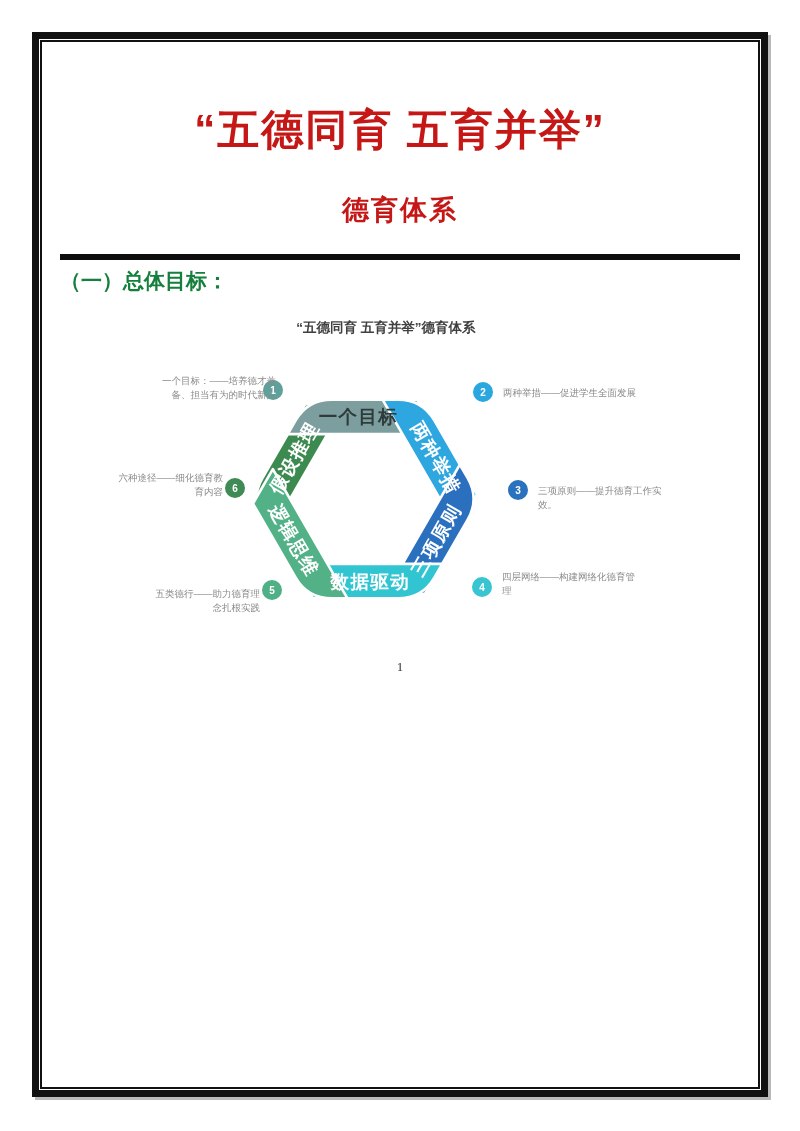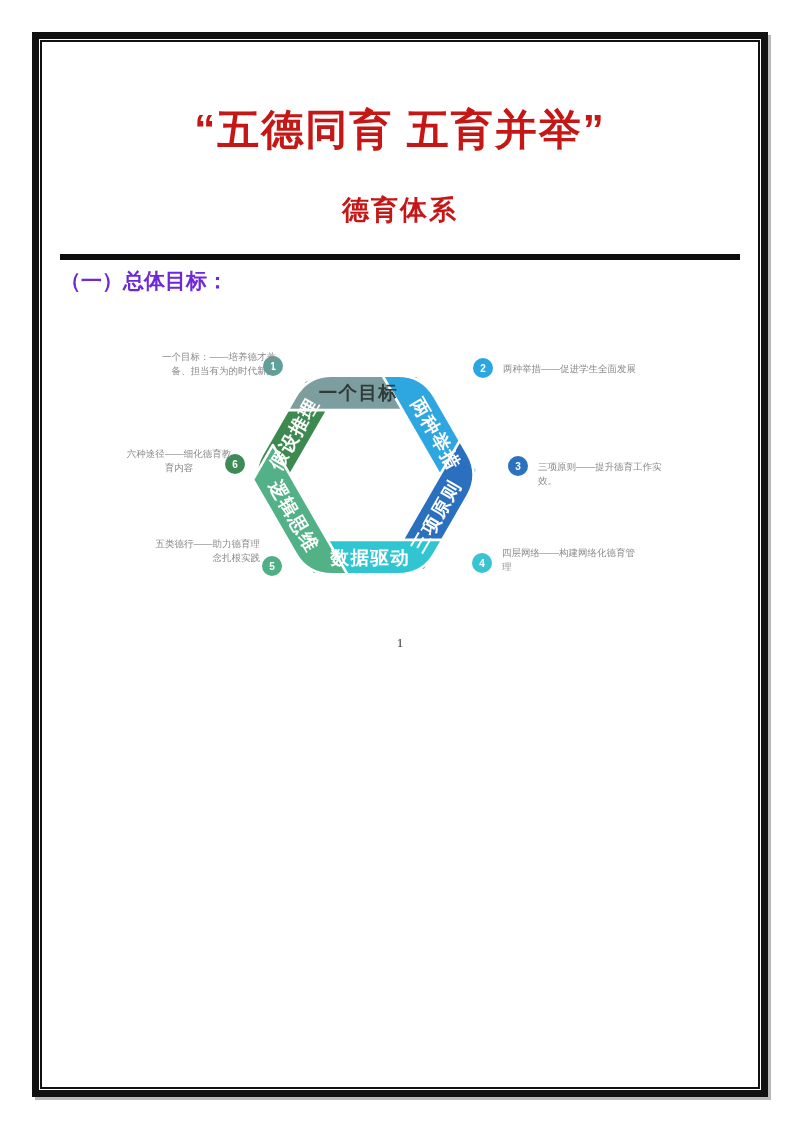--- a/index.html
+++ b/index.html
@@ -12,21 +12,21 @@
         padding:0 16px;box-sizing:border-box;}
   .doc-title{margin:0;text-align:center;font-family:"Liberation Sans",sans-serif;
         font-weight:bold;font-size:42px;letter-spacing:2px;color:#c51715;}
   .doc-title.line1{margin-top:58px;}
   .doc-title.line2{margin-top:34px;font-size:27px;}
   .rule{height:6px;background:#0d0d0d;border:none;margin:26px 0 0 0;}
   .body-text{margin:0;font-size:21px;line-height:43px;color:#111;text-align:justify;
         text-justify:inter-ideograph;}
   .body-text.first{margin-top:21px;}
   .indent{text-indent:2em;}
-  .sec-heading{margin:0;font-size:21px;line-height:43px;color:#6d28d9;font-weight:bold;}
+  .sec-heading{margin:0;font-size:21px;line-height:43px;color:#15803d;font-weight:bold;}
   
   .fig{margin-top:16px;}
   .fig-title{text-align:center;font-family:"Liberation Sans",sans-serif;font-weight:bold;
         font-size:13.5px;color:#404040;transform:translateX(-14px);}
   .diagram-area{position:relative;width:680px;height:302px;margin-top:6px;}
   .hex-svg{position:absolute;left:177px;top:28px;}
   .hex-label{font-family:"Liberation Sans",sans-serif;font-weight:bold;font-size:42px;
         letter-spacing:3px;}
   .callout-circle{position:absolute;width:20px;height:20px;border-radius:50%;
         color:#fff;font-family:"Liberation Sans",sans-serif;font-size:10px;font-weight:bold;
@@ -45,20 +45,21 @@
   </div>
 
   <div class="content">
     <h1 class="doc-title line1">“五德同育 五育并举”</h1>
     <h1 class="doc-title line2">德育体系</h1>
     <hr class="rule">
 
     <p class="sec-heading">（一）总体目标：</p>
 
     <div class="fig">
+      <div class="fig-title">“五德同育 五育并举”德育体系</div>
 
       <div class="diagram-area">
 
         <svg class="hex-svg" width="256" height="256" viewBox="-290 -290 580 580" xmlns="http://www.w3.org/2000/svg" xmlns:xlink="http://www.w3.org/1999/xlink">
           <defs>
             <path id="band" d="M -175,-147 L -157.5,-177.4 Q -130,-225 -75,-225 L 118,-225 L 163,-147 Z" stroke="#ffffff" stroke-width="6" stroke-linejoin="round"></path>
           </defs>
           <use href="#band" xlink:href="#band" transform="rotate(300)" fill="#3d8a50"></use>
           <use href="#band" xlink:href="#band" transform="rotate(0)" fill="#7d9e9e"></use>
           <use href="#band" xlink:href="#band" transform="rotate(60)" fill="#2ea7e0"></use>
@@ -83,24 +84,24 @@
 
         <div class="callout-circle" style="left: 448px; top: 137px; background-color: rgb(42, 114, 190);">3</div>
         <div class="callout-text" style="left:478px;top:130px;width:140px;margin-top:11px;">三项原则——提升德育工作实
 效。</div>
 
         <div class="callout-circle" style="left: 412px; top: 234px; background-color: rgb(56, 196, 208);">4</div>
         <div class="callout-text" style="left:442px;top:227px;width:150px;">四层网络——构建网络化德育管
 理</div>
 
         <div class="callout-circle" style="left: 202px; top: 237px; background-color: rgb(79, 176, 134);">5</div>
-        <div class="callout-text ct-right" style="right:480px;top:218px;width:150px;">五类德行——助力德育理
+        <div class="callout-text ct-right" style="right:480px;top:244px;width:150px;">五类德行——助力德育理
 念扎根实践</div>
 
         <div class="callout-circle" style="left: 165px; top: 135px; background-color: rgb(63, 139, 85);">6</div>
-        <div class="callout-text ct-right" style="right:496px;top:128px;width:130px;text-align:center;">六种途径——细化德育教
+        <div class="callout-text ct-right" style="right:517px;top:128px;width:130px;">六种途径——细化德育教
 育内容</div>
       </div>
     </div>
 
     <div class="page-num">1</div>
   </div>
 </div>
 
 </body></html>

